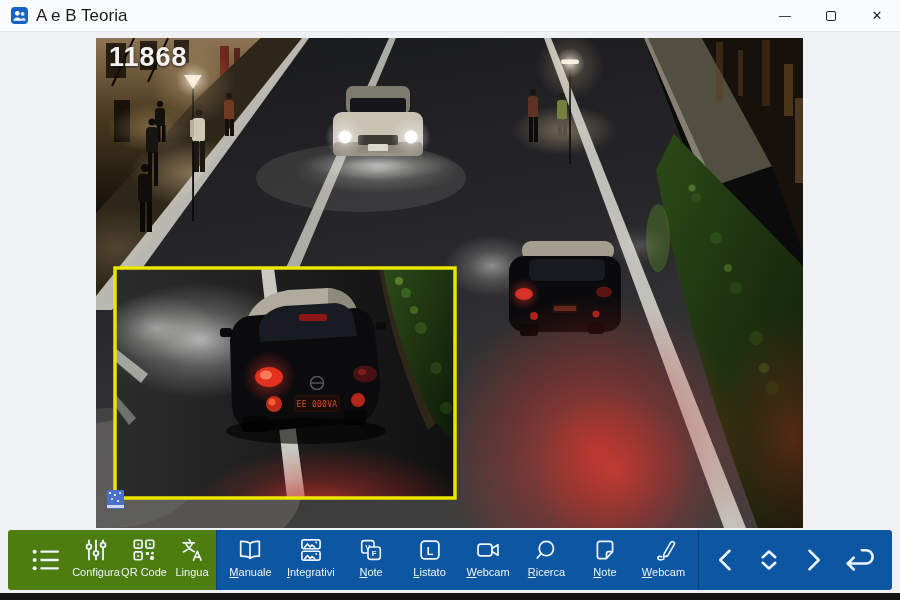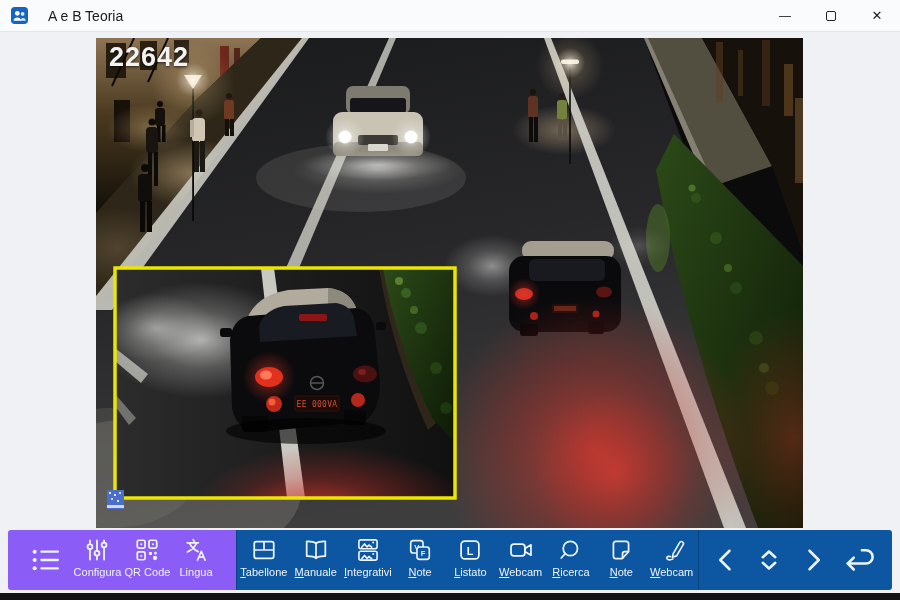--- a/index.html
+++ b/index.html
@@ -3,37 +3,37 @@
 <meta charset="utf-8">
 <style>
   html,body{margin:0;padding:0;width:900px;height:600px;overflow:hidden;
     font-family:"Liberation Sans",sans-serif;background:#eff1f4;position:relative;}
   *{box-sizing:border-box;}
 
   
   .titlebar{position:absolute;top:0;left:0;right:0;height:32px;background:#fafbfc;
     border-bottom:1px solid #e3e5e8;display:flex;align-items:center;z-index:5;}
   .app-icon{width:17px;height:17px;margin-left:11px;flex:0 0 auto;}
-  .win-title{font-size:14px;color:#1c1c1c;margin-left:20px;}
+  .win-title{font-size:17px;color:#1c1c1c;margin-left:8px;}
   .win-controls{margin-left:auto;display:flex;height:100%;}
   .wc{width:46px;height:100%;display:flex;align-items:center;justify-content:center;
     color:#1f1f1f;font-size:12px;background:none;border:none;padding:0;cursor:pointer;}
   .wc.close{font-size:13px;}
   .maxbox{width:10px;height:10px;border:1.2px solid #222;border-radius:2px;display:block;}
 
   
   .scene{position:absolute;left:96px;top:38px;width:707px;height:490px;background:#0a0a0b;}
   .scene svg{position:absolute;left:0;top:0;width:100%;height:100%;display:block;}
   .qnum{position:absolute;left:13px;top:4px;font-size:27px;font-weight:bold;color:#f3f3f1;
     letter-spacing:1px;text-shadow:0 1px 3px rgba(0,0,0,.7);z-index:2;}
 
   
   .toolbar{position:absolute;left:8px;top:530px;width:884px;height:60px;display:flex;
     border-radius:3px;overflow:hidden;z-index:4;}
-  .tb-left{width:228px;background:#8b5cf6;display:flex;align-items:stretch;
+  .tb-left{width:208px;background:#4d7c0f;display:flex;align-items:stretch;
     justify-content:space-between;padding:0 16px 0 10px;}
   .tb-main{flex:1;background:#0d57a2;display:flex;justify-content:space-evenly;
     box-shadow:inset 1px 0 0 rgba(0,0,0,.22);}
   .tb-nav{width:194px;background:#0d57a2;display:flex;align-items:center;
     justify-content:space-evenly;box-shadow:inset 1px 0 0 rgba(0,0,0,.22);}
   .tbi{background:none;border:none;padding:7px 2px 4px;margin:0;display:flex;
     flex-direction:column;align-items:center;gap:3px;color:#eef4fb;cursor:pointer;min-width:48px;}
   .tbi svg{width:26px;height:26px;display:block;}
   .tb-label{display:block;font-size:11px;color:#eef4fb;white-space:nowrap;line-height:1.1;}
   .ul::first-letter{text-decoration:underline;}
@@ -286,21 +286,21 @@
     <g>
       <rect x="11" y="452" width="17" height="19" fill="#4a6fca"></rect>
       <rect x="13" y="454" width="2" height="2" fill="#dfe7fa"></rect>
         <rect x="18" y="456" width="2" height="2" fill="#dfe7fa"></rect>
       <rect x="23" y="454" width="2" height="2" fill="#c9d6f2"></rect>
         <rect x="15" y="460" width="2" height="2" fill="#c9d6f2"></rect>
       <rect x="21" y="462" width="2" height="2" fill="#dfe7fa"></rect>
       <rect x="11" y="467" width="17" height="3" fill="#cfd8ee"></rect>
     </g>
   </svg>
-  <div class="qnum">22642</div>
+  <div class="qnum">11868</div>
 </div>
 
 <div class="toolbar">
 
   <div class="tb-left">
     <button class="tbi menu-btn">
       <svg viewBox="0 0 30 26" fill="none" stroke="#eef4fb" stroke-width="2.2" stroke-linecap="round">
         <circle cx="4.5" cy="5" r="2" fill="#eef4fb" stroke="none"></circle>
         <circle cx="4.5" cy="13" r="2" fill="#eef4fb" stroke="none"></circle>
         <circle cx="4.5" cy="21" r="2" fill="#eef4fb" stroke="none"></circle>
@@ -336,27 +336,20 @@
       <svg viewBox="0 0 24 24" fill="none" stroke="#eef4fb" stroke-width="1.5" stroke-linecap="round" stroke-linejoin="round">
         <path d="M9.2 2.4 l1.3 1.8 M3.8 5.4 h10.4 M12.6 5.4 c-1.6 3.8-4.6 6.6-8.6 8.4 M6 5.4 c1.4 3.6 4.2 6.4 8.2 8.2"></path>
         <path d="M13.4 21.4 L16.9 13.2 L20.4 21.4 M14.8 18.6 h4.3"></path>
       </svg>
       <span class="tb-label">Lingua</span>
     </button>
   </div>
 
   <div class="tb-main">
     <button class="tbi">
-      <svg viewBox="0 0 24 24" fill="none" stroke="#eef4fb" stroke-width="1.6" stroke-linejoin="round">
-        <rect x="3" y="4.2" width="18" height="15.6" rx="2"></rect>
-          <path d="M3 12 H21 M12 4.2 V12"></path>
-      </svg>
-      <span class="tb-label ul">Tabellone</span>
-    </button>
-    <button class="tbi">
       <svg viewBox="0 0 24 24" fill="none" stroke="#eef4fb" stroke-width="1.6" stroke-linejoin="round" stroke-linecap="round">
         <path d="M12 6 C10.4 4.6 8.2 4 4.6 4 H3.4 V17.6 H4.6 C8.2 17.6 10.4 18.2 12 19.6 C13.6 18.2 15.8 17.6 19.4 17.6 H20.6 V4 H19.4 C15.8 4 13.6 4.6 12 6 Z M12 6 V19.6"></path>
       </svg>
       <span class="tb-label ul">Manuale</span>
     </button>
     <button class="tbi">
       <svg viewBox="0 0 24 24" fill="none" stroke="#eef4fb" stroke-width="1.5" stroke-linejoin="round" stroke-linecap="round">
         <rect x="3.6" y="2.6" width="16.8" height="8.2" rx="1.8"></rect>
         <path d="M6.2 9.4 l2.6-3 2.4 2.8 1.6-1.8 2.6 2"></path>
           <circle cx="16.8" cy="5" r="0.9" fill="#eef4fb" stroke="none"></circle>

